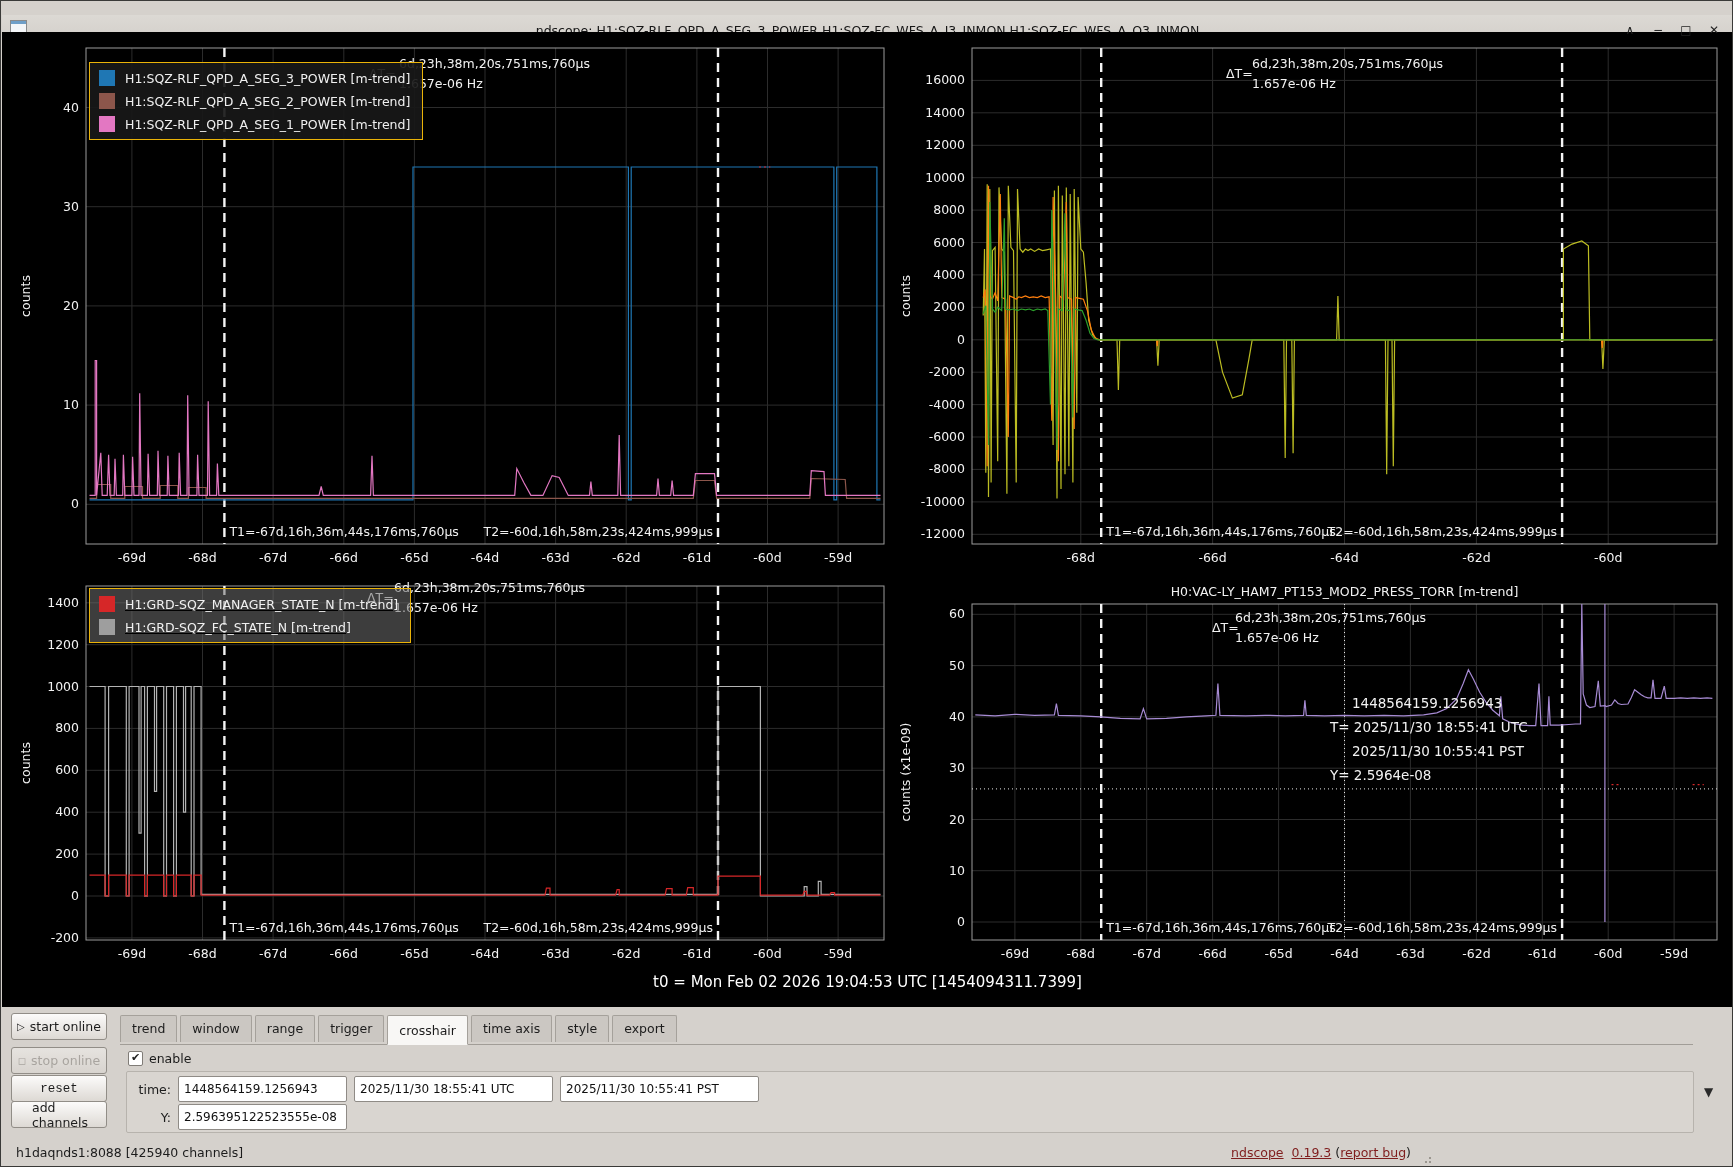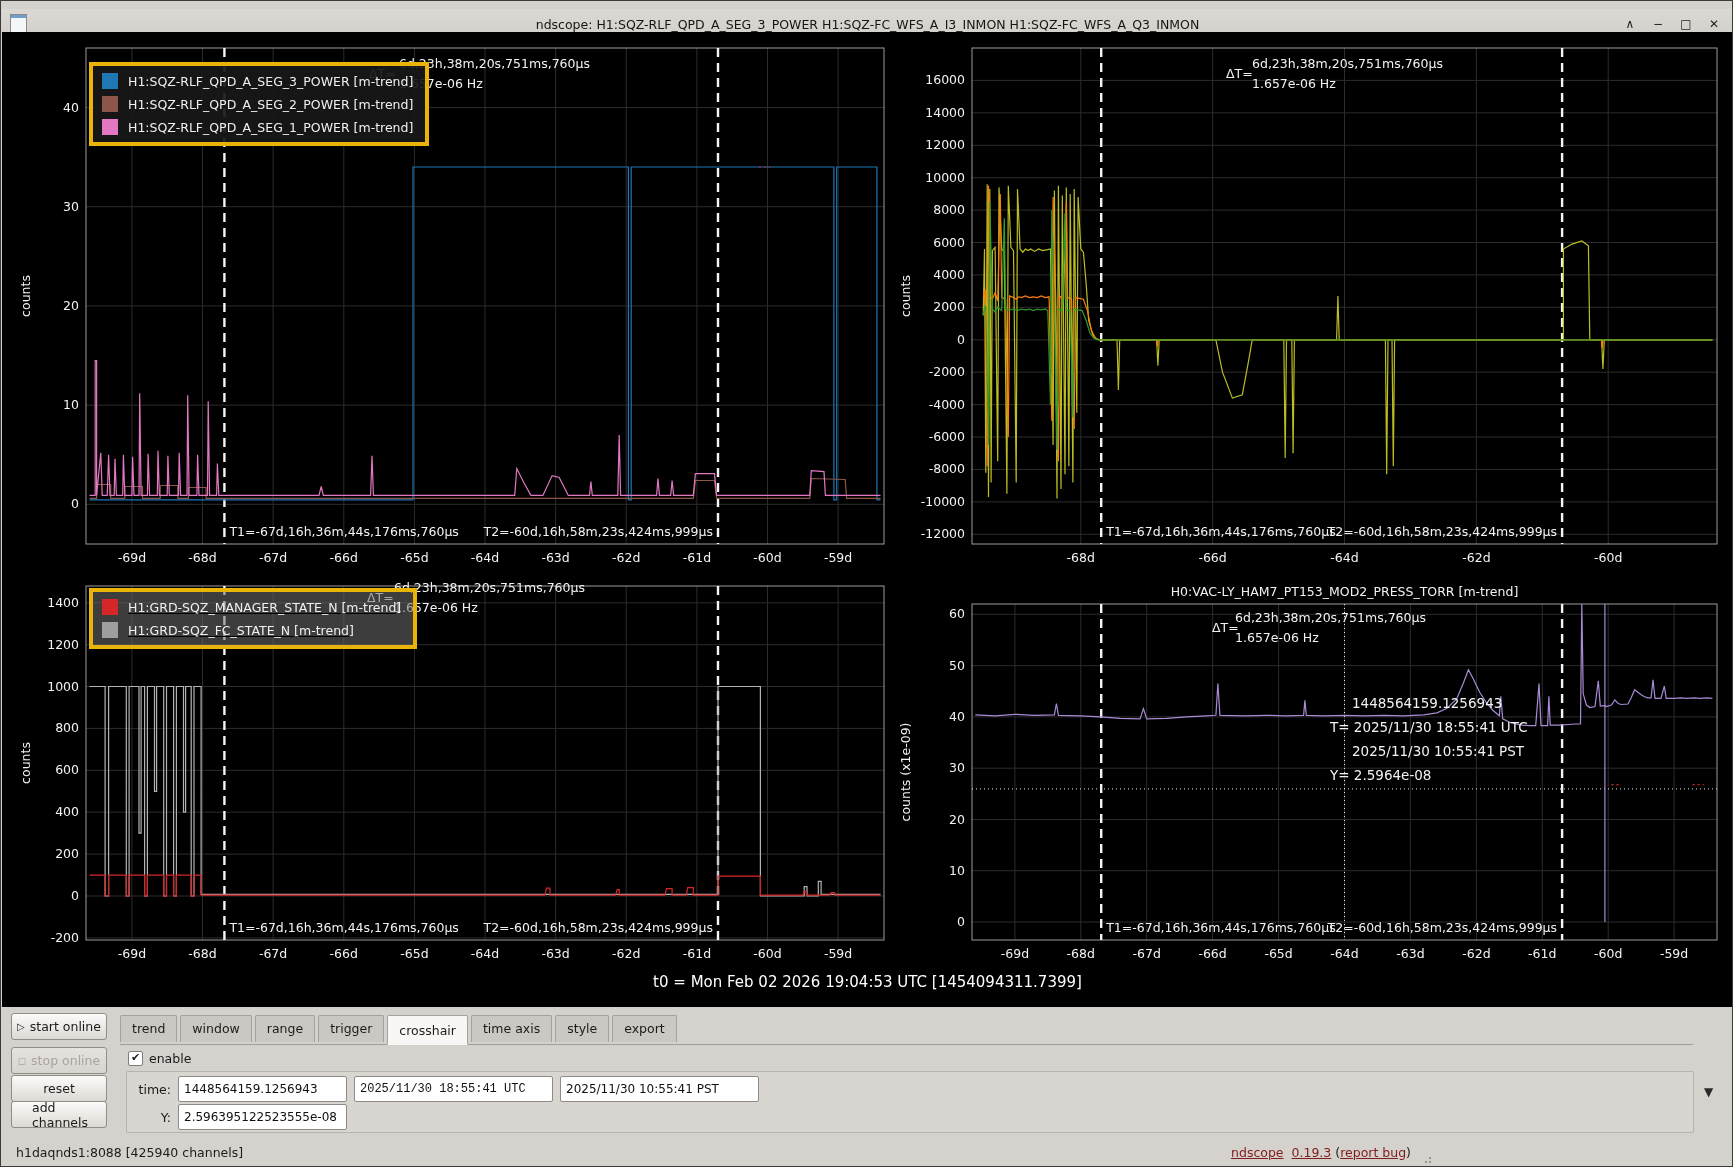--- a/index.html
+++ b/index.html
@@ -1,33 +1,33 @@
 <!DOCTYPE html>
 <html><head>
 <meta charset="utf-8">
 <style>
   html,body{margin:0;padding:0}
   body{width:1733px;height:1167px;position:relative;overflow:hidden;
        font-family:"DejaVu Sans",sans-serif;background:#d5d1cc;
        border:1px solid #3a3a38;box-sizing:border-box}
   
-  .titlebar{position:absolute;left:1px;top:8px;width:1731px;height:30px;
+  .titlebar{position:absolute;left:1px;top:14px;width:1731px;height:30px;
             background:linear-gradient(#dcd9d4,#d2cec9);border-bottom:1px solid #aeaaa4;
             display:flex;align-items:center}
   .win-icon{width:15px;height:18px;margin-left:8px;background:#f4f6f8;border:1px solid #8a8a8a;
             box-shadow:inset 0 3px 0 #6f9fc8}
   .win-title{position:absolute;left:0;right:0;text-align:center;font-size:12.5px;color:#161616}
   .win-controls{margin-left:auto;display:flex;gap:10px;padding-right:10px;z-index:2}
   .win-btn{width:18px;height:18px;font-size:12px;color:#222;display:flex;
            align-items:center;justify-content:center;cursor:default}
   
   .plots{position:absolute;left:1px;top:31px;width:1731px;height:975px;background:#000}
   .plot{position:absolute}
   .plot svg text{fill:#f2f2f2;font-family:"DejaVu Sans",sans-serif}
-  .legend{position:absolute;border:4px solid #eab308;padding:7px 12px 7px 9px;
+  .legend{position:absolute;border:1px solid #eab308;padding:7px 12px 7px 9px;
           display:flex;flex-direction:column;gap:7px;white-space:nowrap}
   .legend-row{display:flex;align-items:center;gap:10px}
   .legend-swatch{width:16px;height:16px;flex:0 0 16px}
   .legend-label{font-size:12.5px;color:#f0f0f0}
   .t0-label{position:absolute;left:0;width:100%;top:941px;text-align:center;
             color:#fff;font-size:15px}
   
   .ctrl{position:absolute;left:1px;top:1006px;width:1731px;height:130px;background:#d5d1cc}
   .btn{position:absolute;left:9px;width:96px;height:27px;font-size:12.5px;color:#1c1c1c;
        background:linear-gradient(#fcfbfa,#ddd9d4);border:1px solid #918d87;border-radius:3px;
@@ -328,21 +328,21 @@
 <div class="ctrl">
   <div id="btn-col">
       <div class="btn" style="top: 6px;">
         <span class="bicon">▷</span>
         <span>start online</span>
       </div>
       <div class="btn disabled" style="top: 40px;">
         <span class="bicon">◻</span>
         <span>stop online</span>
       </div>
-      <div class="btn" style="top: 68px;">
+      <div class="btn" style="top: 68px; font-family: Liberation Mono, monospace;">
         <span>reset</span>
       </div>
       <div class="btn" style="top: 94px; padding-left: 20px;">
         <span>add channels</span>
       </div>
     </div>
   <div class="tabbar" id="tabbar">
       <div class="tab">trend</div>
       <div class="tab">window</div>
       <div class="tab">range</div>
@@ -353,21 +353,21 @@
       <div class="tab">export</div>
     </div>
   <div class="enable-row">
     <span class="checkbox">✔</span>
     <span>enable</span>
   </div>
   <div class="fieldgroup">
     <div class="frow" style="left:6px;top:4px">
       <span class="flabel">time:</span>
       <input class="finput" style="width: 169px;" value="1448564159.1256943">
-      <input class="finput" style="width: 199px; font-family: Liberation Mono, monospace;" value="2025/11/30 18:55:41 UTC">
+      <input class="finput" style="width: 199px;" value="2025/11/30 18:55:41 UTC">
       <input class="finput" style="width: 199px;" value="2025/11/30 10:55:41 PST">
     </div>
     <div class="frow" style="left:6px;top:32px">
       <span class="flabel">Y:</span>
       <input class="finput" style="width: 169px;" value="2.596395122523555e-08">
     </div>
   </div>
   <div class="dropdown">▼</div>
 </div>
 

